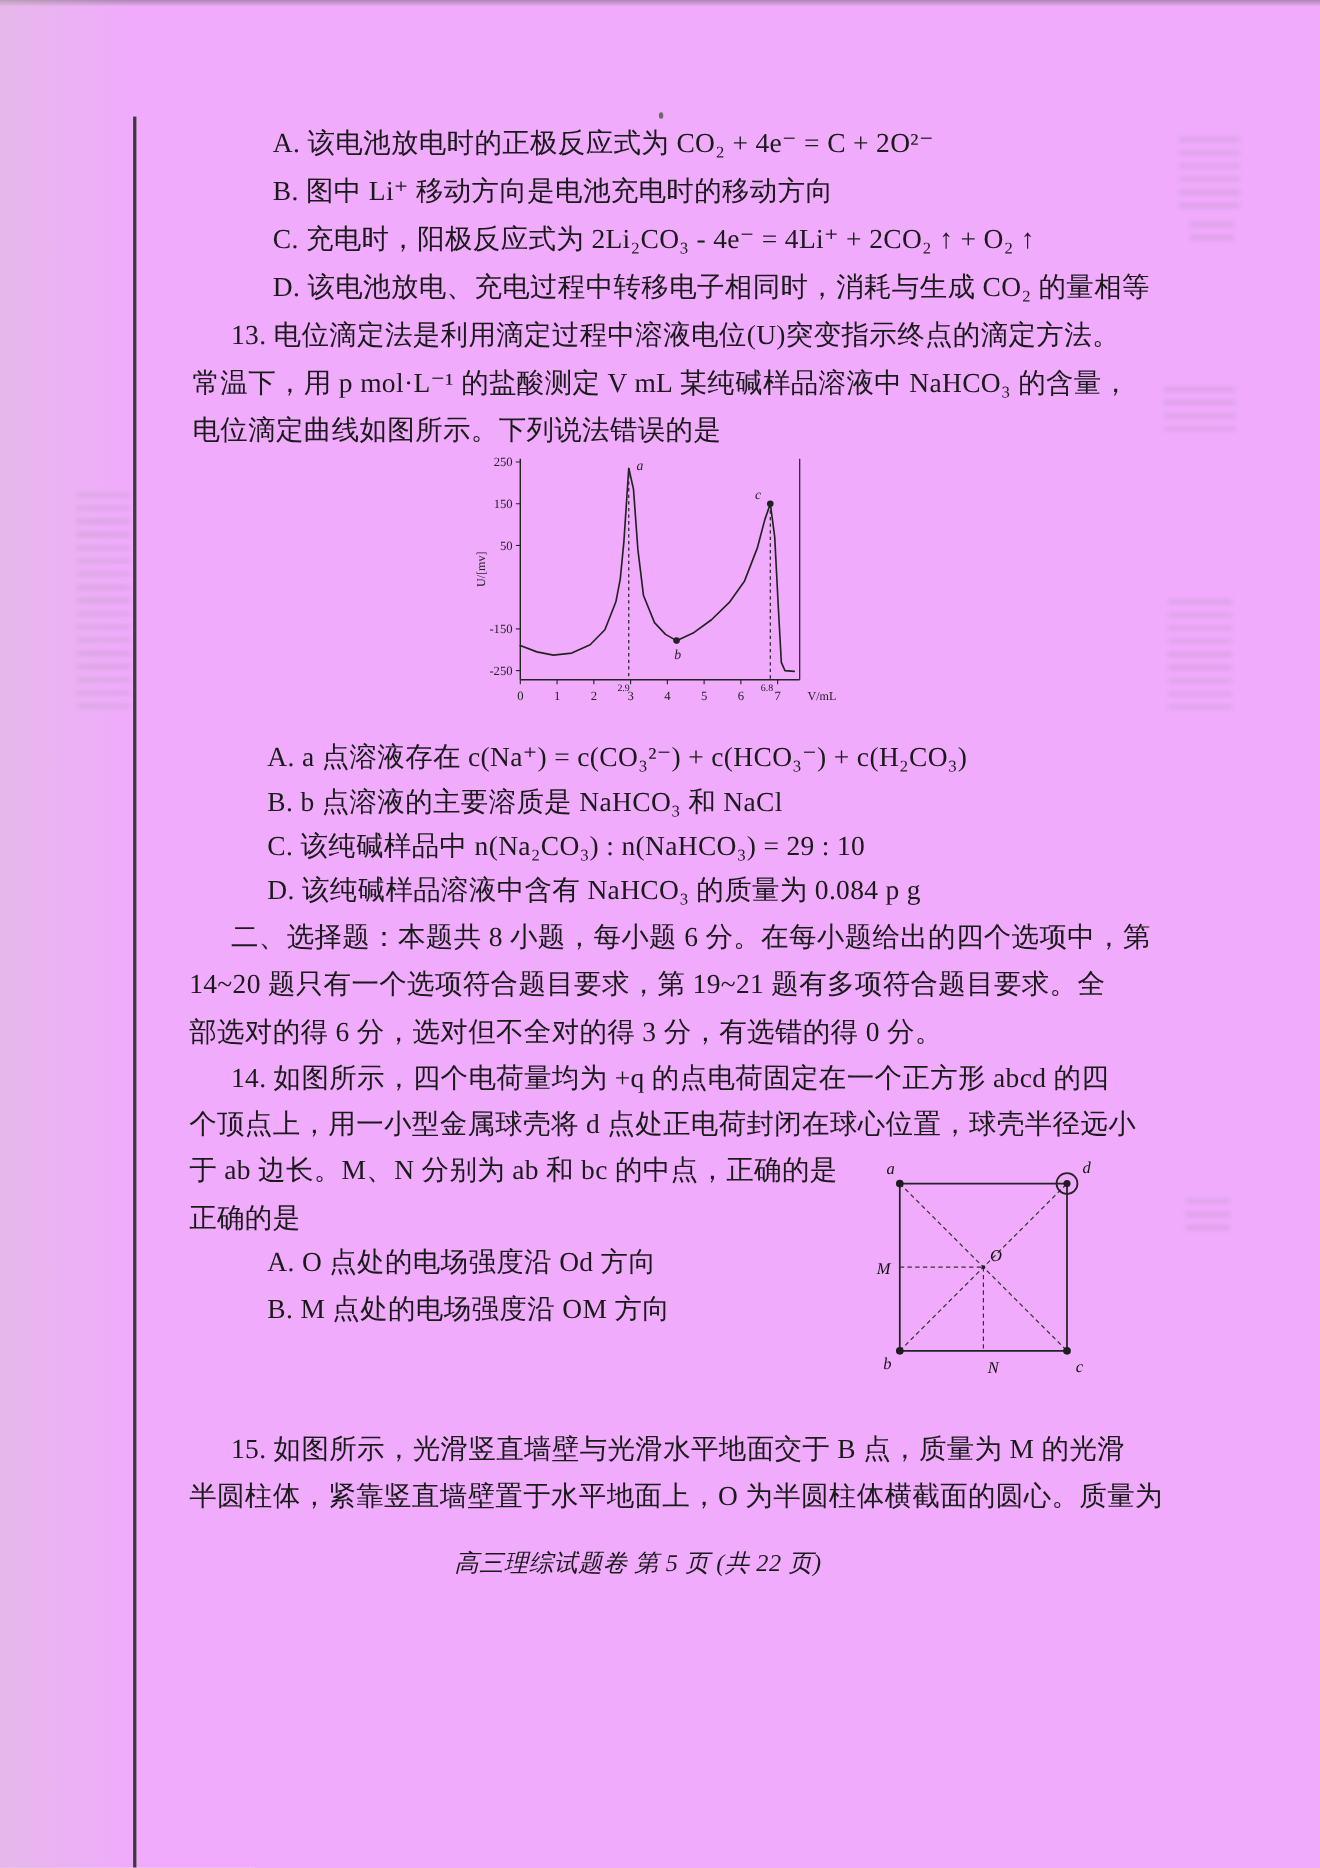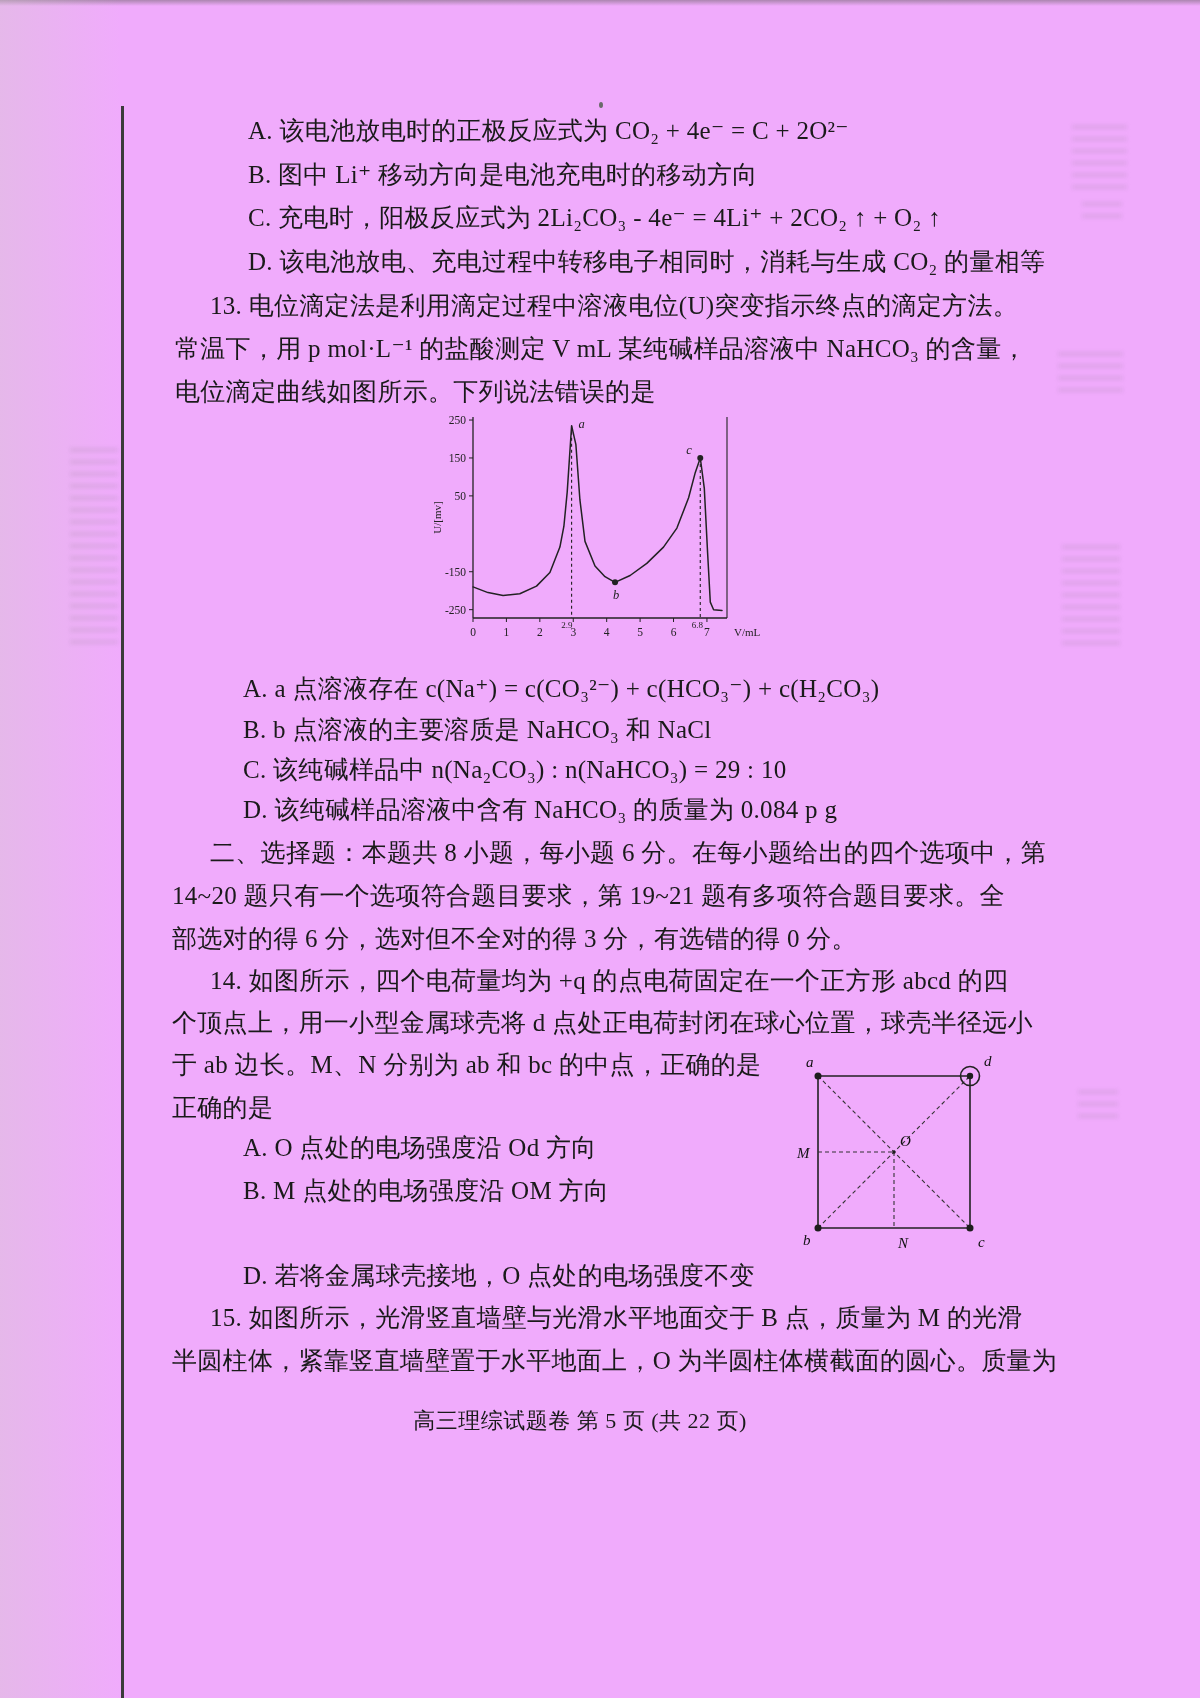--- a/index.html
+++ b/index.html
@@ -12,21 +12,21 @@
   }
   .edge-top{position:absolute;left:0;top:0;width:100%;height:6px;
     background:linear-gradient(180deg,rgba(90,88,84,0.45),rgba(255,255,255,0));}
   .left-shade{position:absolute;left:0;top:0;width:121px;height:100%;
     background:linear-gradient(90deg,rgba(210,208,200,0.35),rgba(255,255,255,0));}
   .scan-line{position:absolute;left:121px;top:106px;width:3px;height:1592px;background:#3b3b3b;}
   .ink-dot{position:absolute;left:599px;top:102px;width:4px;height:6px;background:#6a6a6a;border-radius:50%;}
   .line{position:absolute;font-size:25px;letter-spacing:0.3px;white-space:nowrap;line-height:1.2;}
   .bold{font-weight:normal;}
   .footer{position:absolute;left:150px;top:1406px;width:860px;text-align:center;
-    font-size:22px;letter-spacing:0.5px;}
+    font-size:22px;letter-spacing:0.5px;font-style:italic;}
   .chart-host{position:absolute;left:415px;top:403px;width:350px;height:248px;margin-left:16px;}
   .diagram-host{position:absolute;left:788px;top:1046px;width:220px;height:218px;}
   .smudge{position:absolute;
     background:repeating-linear-gradient(180deg,rgba(110,110,110,0.14) 0 4px,rgba(0,0,0,0) 4px 12px);
     filter:blur(2px);}
   svg text{font-family:"Liberation Serif","DejaVu Serif",serif;}
 </style>
 </head>
 <body>
 
@@ -135,20 +135,19 @@
         <text x="190" y="201">c</text>
         <text x="9" y="112">M</text>
         <text x="110" y="202">N</text>
         <text x="112" y="100">O</text>
       </g>
     </svg>
   </div>
 
   <div class="line" style="left:243px;top:1176px">B. M 点处的电场强度沿 OM 方向</div>
   <div class="line" style="left:243px;top:1133px">A. O 点处的电场强度沿 Od 方向</div>
-  <div class="line" style="left:243px;top:1261px">D. 若将金属球壳接地，O 点处的电场强度不变</div>
 
   <div class="line" style="left:210px;top:1303px">15. 如图所示，光滑竖直墙壁与光滑水平地面交于 B 点，质量为 M 的光滑</div>
   <div class="line" style="left:172px;top:1346px">半圆柱体，紧靠竖直墙壁置于水平地面上，O 为半圆柱体横截面的圆心。质量为</div>
 
   <div class="footer">高三理综试题卷 第 5 页 (共 22 页)</div>
 
 </div>
 
 </body></html>

